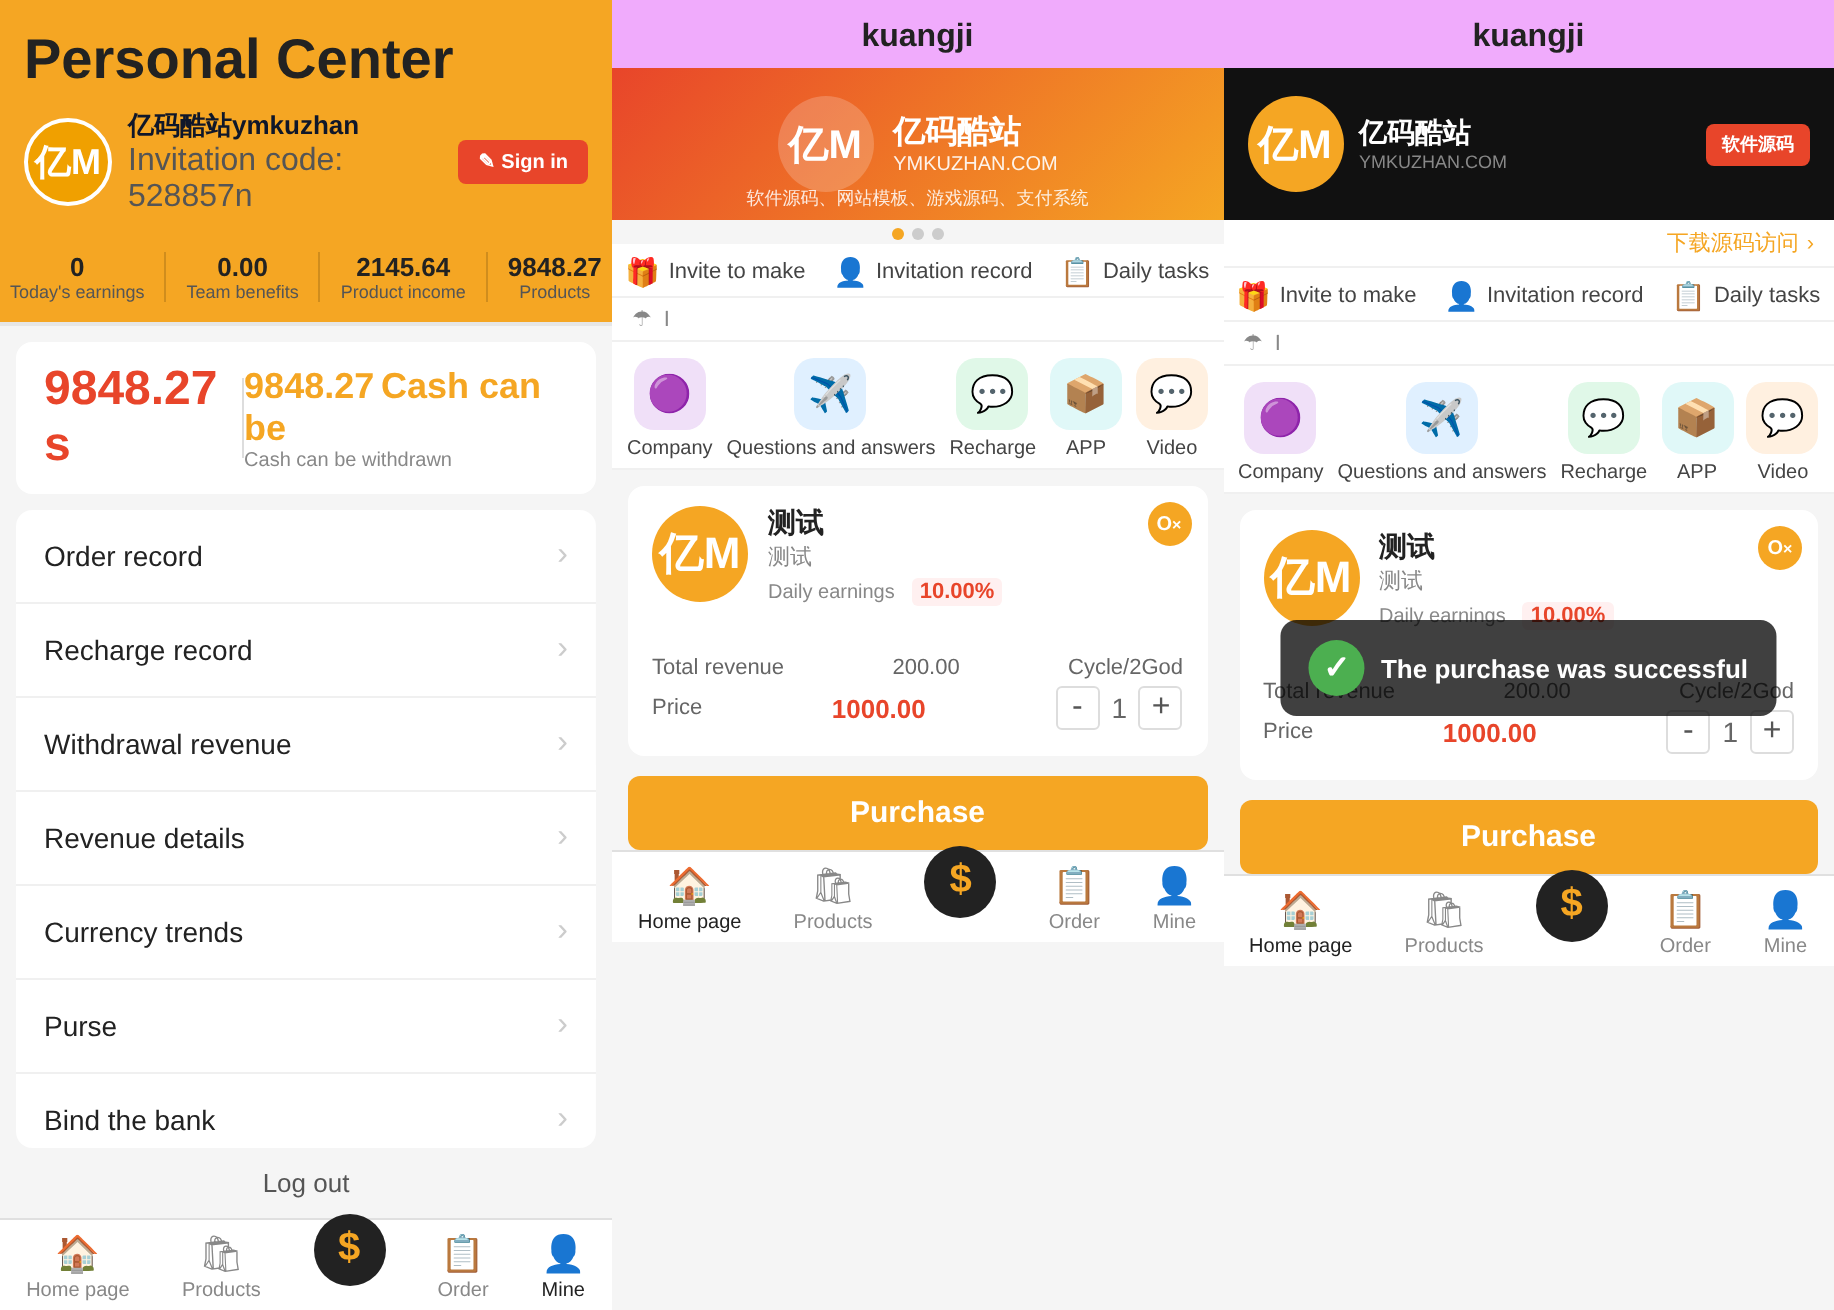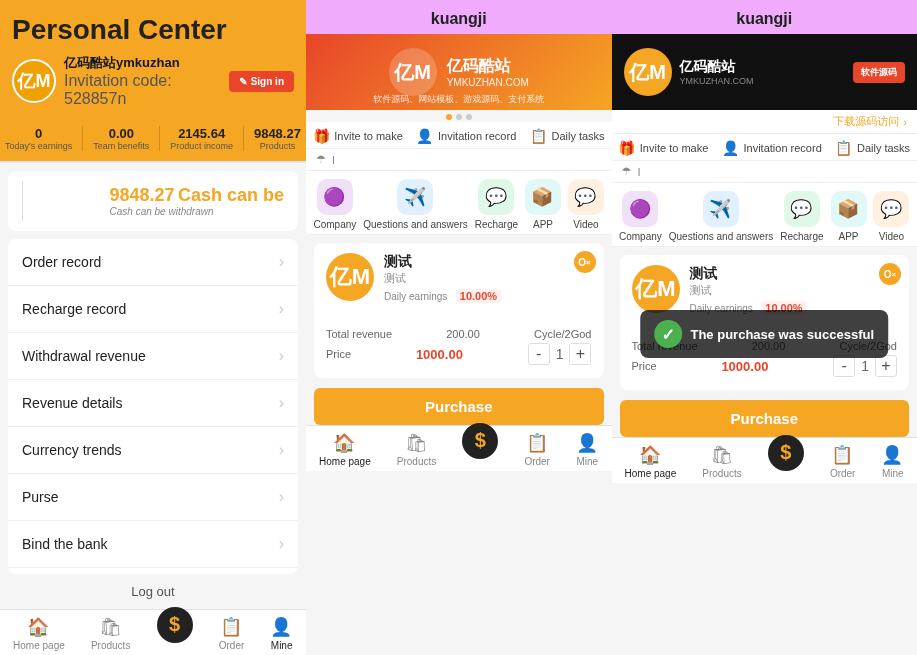--- a/index.html
+++ b/index.html
@@ -122,21 +122,20 @@
       color: #222;
     }
     .balance-sub span {
       font-size: 18px;
       font-weight: 700;
       color: #f5a623;
     }
     .balance-note {
       font-size: 10px;
       color: #888;
-      font-style: italic;
     }
     .balance-divider {
       width: 1px;
       height: 40px;
       background: #ddd;
     }
     .menu-list {
       flex: 1;
       overflow-y: auto;
       background: #fff;
@@ -539,20 +538,23 @@
       <div class="value">2145.64</div>
       <div class="label">Product income</div>
     </div>
     <div class="stat-divider"></div>
     <div class="stat-item">
       <div class="value">9848.27</div>
       <div class="label">Products</div>
     </div>
   </div>
   <div class="balance-card">
+    <div>
+      <div class="balance-main">9848.27 s</div>
+    </div>
     <div class="balance-divider"></div>
     <div>
       <div class="balance-sub">
         <span>9848.27</span>
         <span> Cash can be</span>
       </div>
       <div class="balance-note">Cash can be withdrawn</div>
     </div>
   </div>
   <div class="menu-list">

